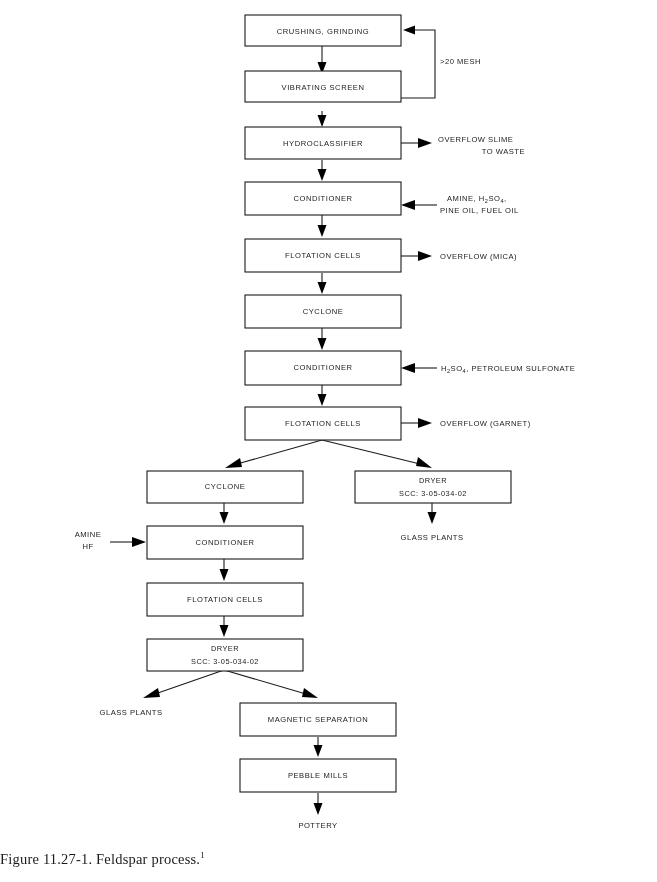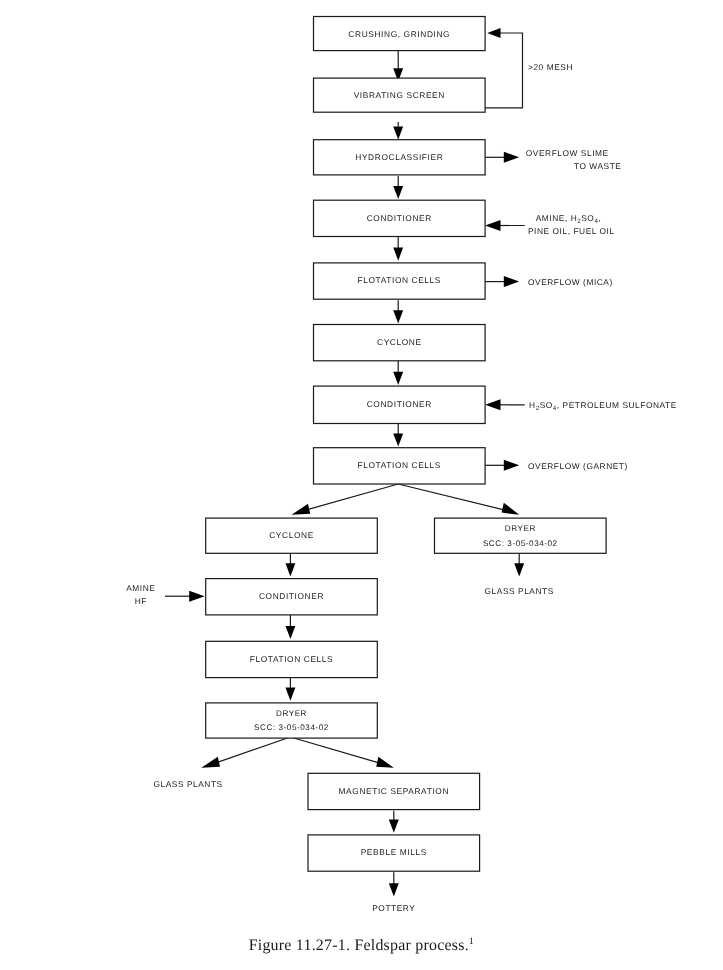--- a/index.html
+++ b/index.html
@@ -13,21 +13,20 @@
     font-family: "Liberation Sans", sans-serif;
     position: relative;
     overflow: hidden;
   }
   #diagram-root {
     position: absolute;
     left: 0;
     top: 0;
     width: 550px;
     height: 882px;
-    padding-left: 40px;
   }
   svg.flow {
     display: block;
     width: 657px;
     height: 882px;
   }
   .node-box {
     fill: #ffffff;
     stroke: #1a1a1a;
     stroke-width: 1.1;
@@ -69,21 +68,21 @@
   }
   .arrowhead {
     fill: #000000;
     stroke: none;
   }
   .caption {
     position: absolute;
     left: 0;
     top: 850px;
     width: 657px;
-    text-align: center;
+    text-align: left;
     font-family: "Liberation Serif", serif;
     font-size: 14.5px;
     color: #1a1a1a;
     letter-spacing: 0.2px;
   }
   .caption sup {
     font-size: 9px;
     vertical-align: super;
   }
 </style>

